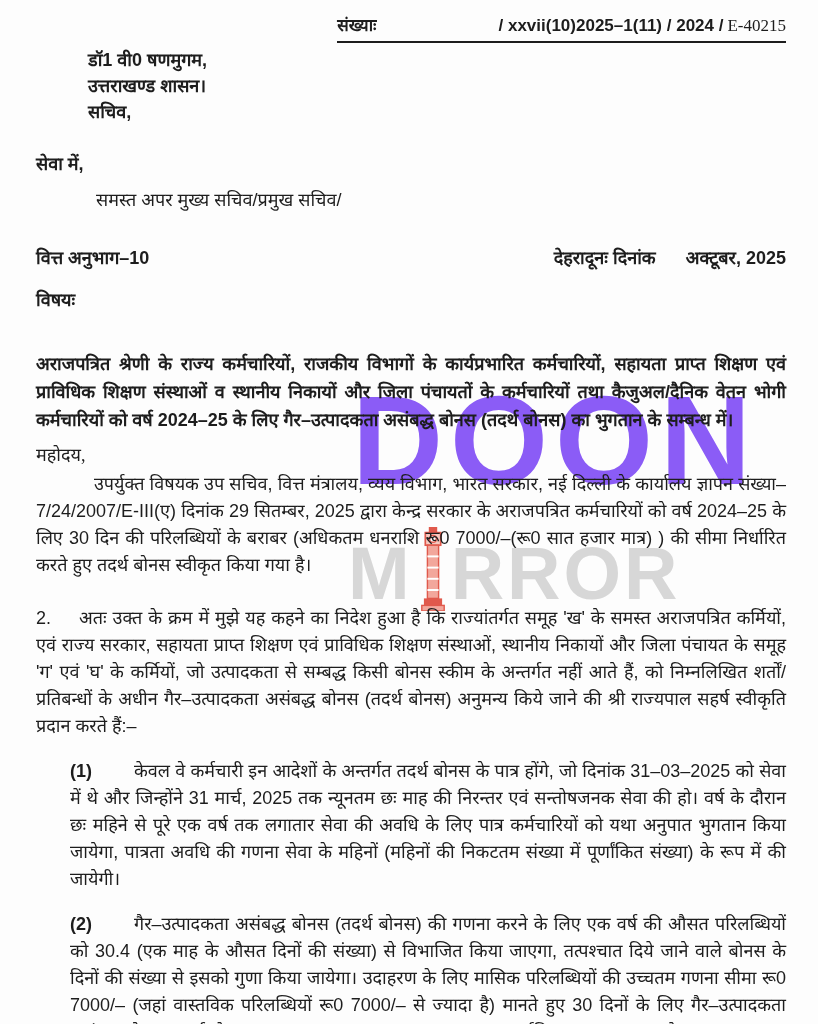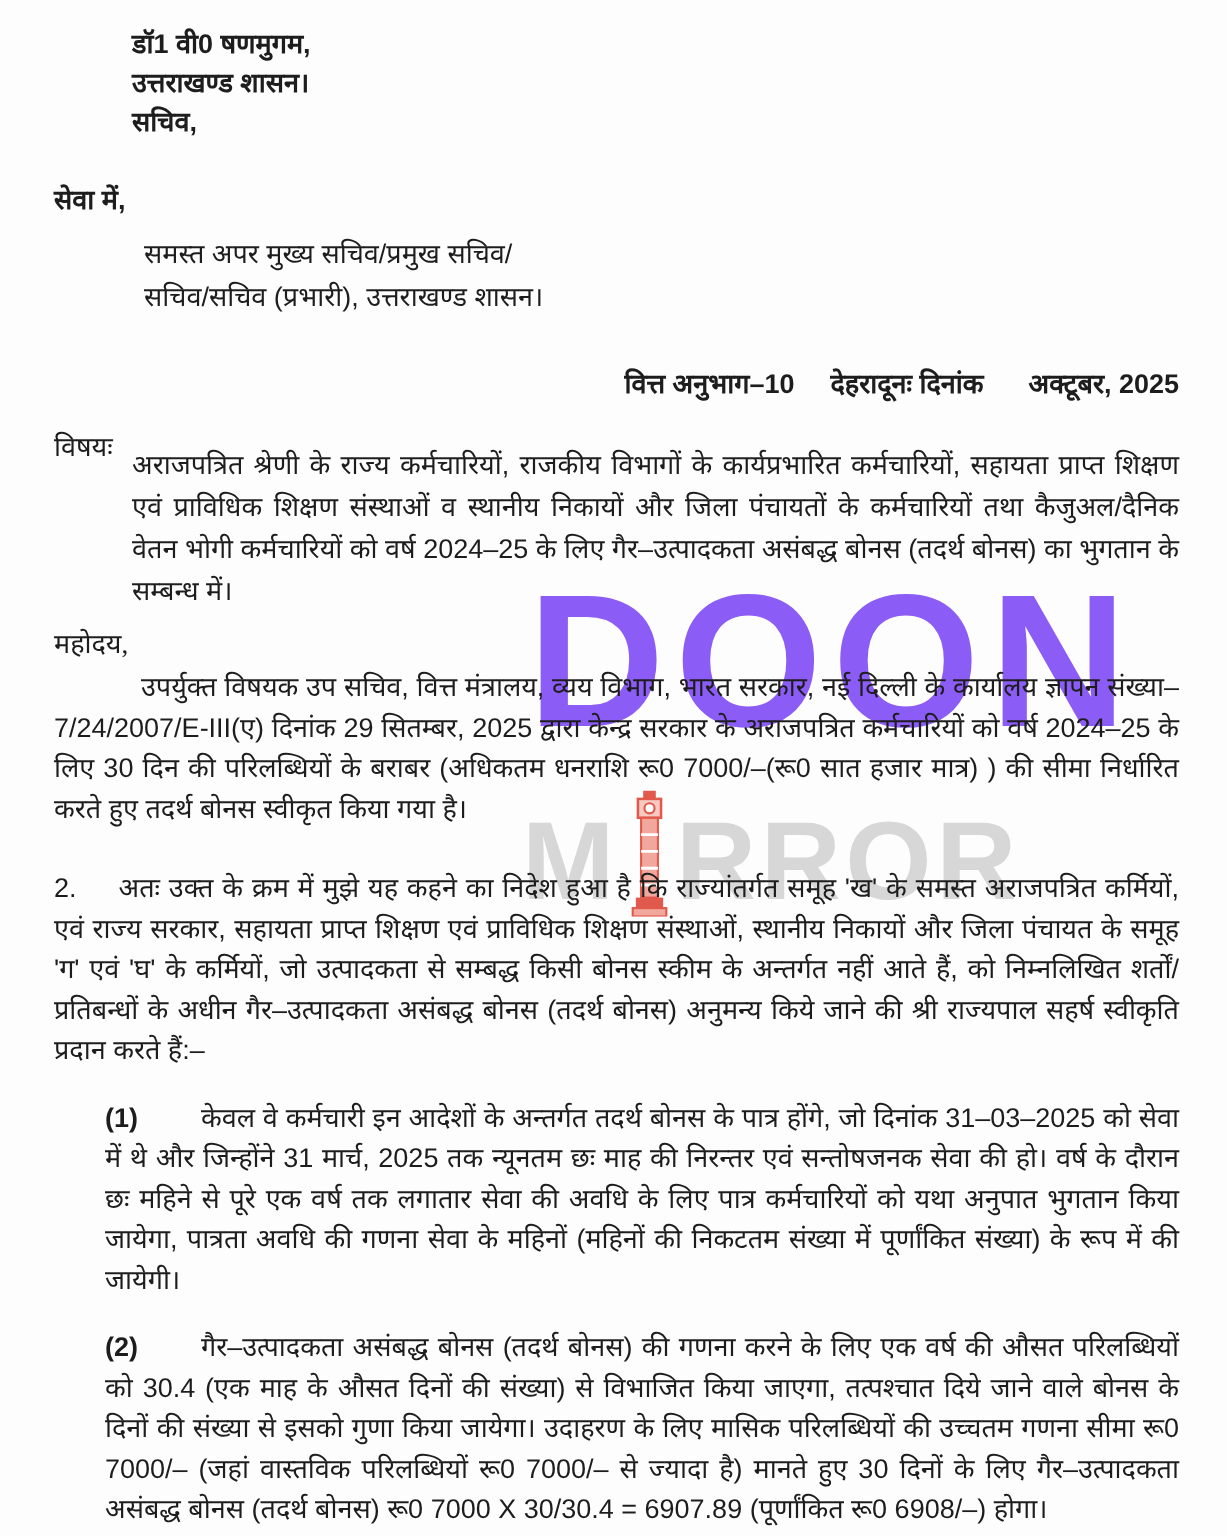--- a/index.html
+++ b/index.html
@@ -40,24 +40,24 @@
     font-size:18px; line-height:27px;
   }
   .hdr-row { display:flex; justify-content:flex-end; font-size:17px; font-weight:700; }
   .hdr-underline { display:flex; align-items:baseline; border-bottom:2px solid #1d1d1d; padding-bottom:2px; }
   .hdr-blank { display:inline-block; width:122px; }
   .hdr-code { font-family:"Liberation Serif","DejaVu Serif",serif; font-weight:400; margin-left:4px; }
   .sender-label, .recipient-label { font-weight:700; margin-top:8px; }
   .sender-lines { margin-left:52px; font-weight:700; line-height:26px; margin-top:4px; }
   .recipient-label { margin-top:26px; }
   .recipient-lines { margin-left:60px; margin-top:8px; line-height:29px; }
-  .meta-row { display:flex; justify-content:flex-end; margin-top:30px; font-weight:700;gap:24px; }
+  .meta-row { display:flex; justify-content:space-between; margin-top:30px; font-weight:700; }
   .meta-date { display:flex; }
   .meta-gap { display:inline-block; width:30px; }
-  .subject { display:flex; margin-top:14px; font-weight:400; line-height:28px; }
+  .subject { display:flex; margin-top:14px; font-weight:700; line-height:28px;flex-direction:column; }
   .subject-label { flex:0 0 52px; }
   .subject-text { flex:1; text-align:justify;margin-top:12px; }
   .salutation { margin-top:8px;font-family:Liberation Serif, serif; }
   .para1 { margin-top:2px; text-align:justify; text-indent:58px; }
   .para2 { margin-top:26px; text-align:justify; }
   .para2-num { font-weight:400; }
   .num-gap { display:inline-block; width:28px; }
   .item { margin-top:13px; margin-left:34px; text-align:justify; }
   .item-num { font-weight:700; }
   .item-gap { display:inline-block; width:42px; }
@@ -82,31 +82,38 @@
         <line x1="6" y1="45" x2="14" y2="45" stroke="#ffffff" stroke-width="1.4"></line>
         <rect x="3.5" y="51" width="13" height="5" fill="#e0594c"></rect>
         <rect x="2" y="56" width="16" height="4" fill="#f2a79c" stroke="#e0594c" stroke-width="1"></rect>
       </svg>
       <span>RROR</span>
     </div>
   </div>
 
   <div class="content">
 
+    <div class="hdr-row">
+      <span class="hdr-underline">
+        <span>संख्याः</span>
+        <span class="hdr-blank"></span>
+        <span>/ xxvii(10)2025–1(11) / 2024 /</span>
+        <span class="hdr-code">E-40215</span>
+      </span>
+    </div>
 
     <div class="sender-lines">
       <div>डॉ1 वी0 षणमुगम,</div>
       <div>उत्तराखण्ड शासन।</div>
       <div>सचिव,</div>
     </div>
 
     <div class="recipient-label">सेवा में,</div>
     <div class="recipient-lines">
       <div>समस्त अपर मुख्य सचिव/प्रमुख सचिव/</div>
-      <div>सचिव/सचिव (प्रभारी), उत्तराखण्ड शासन।</div>
     </div>
 
     <div class="meta-row">
       <span>वित्त अनुभाग–10</span>
       <span class="meta-date">
         <span>देहरादूनः दिनांक</span>
         <span class="meta-gap"></span>
         <span>अक्टूबर, 2025</span>
       </span>
     </div>

